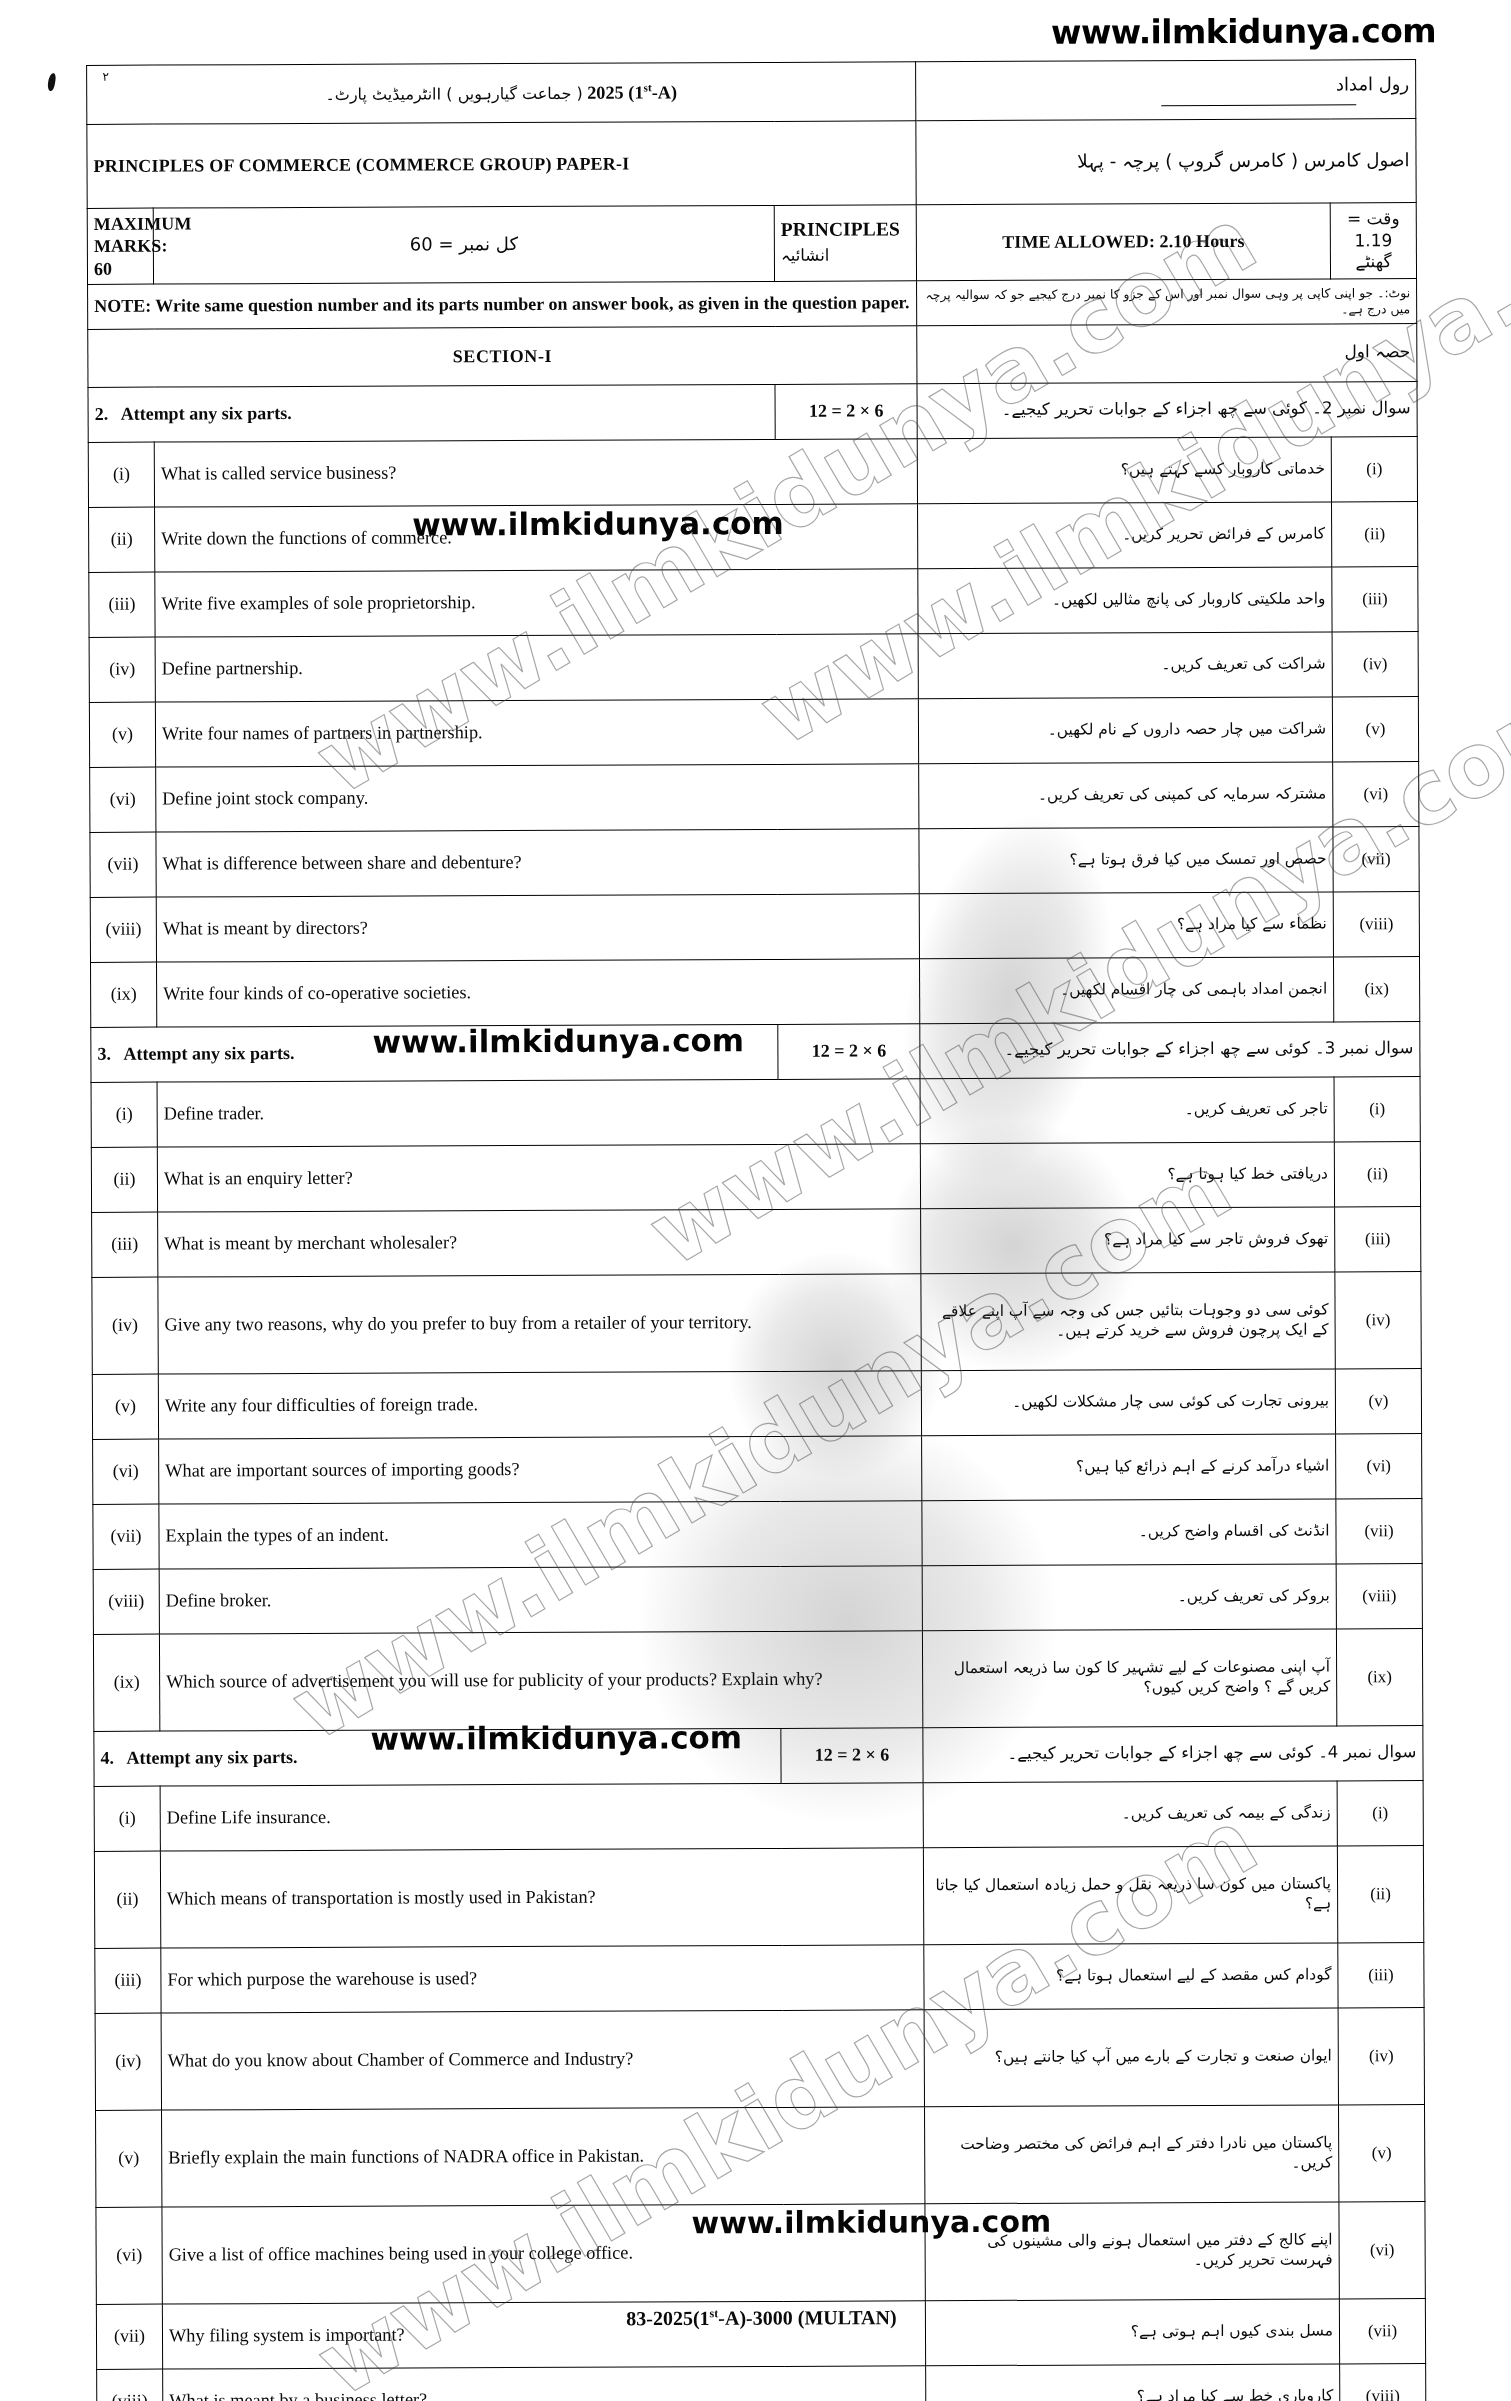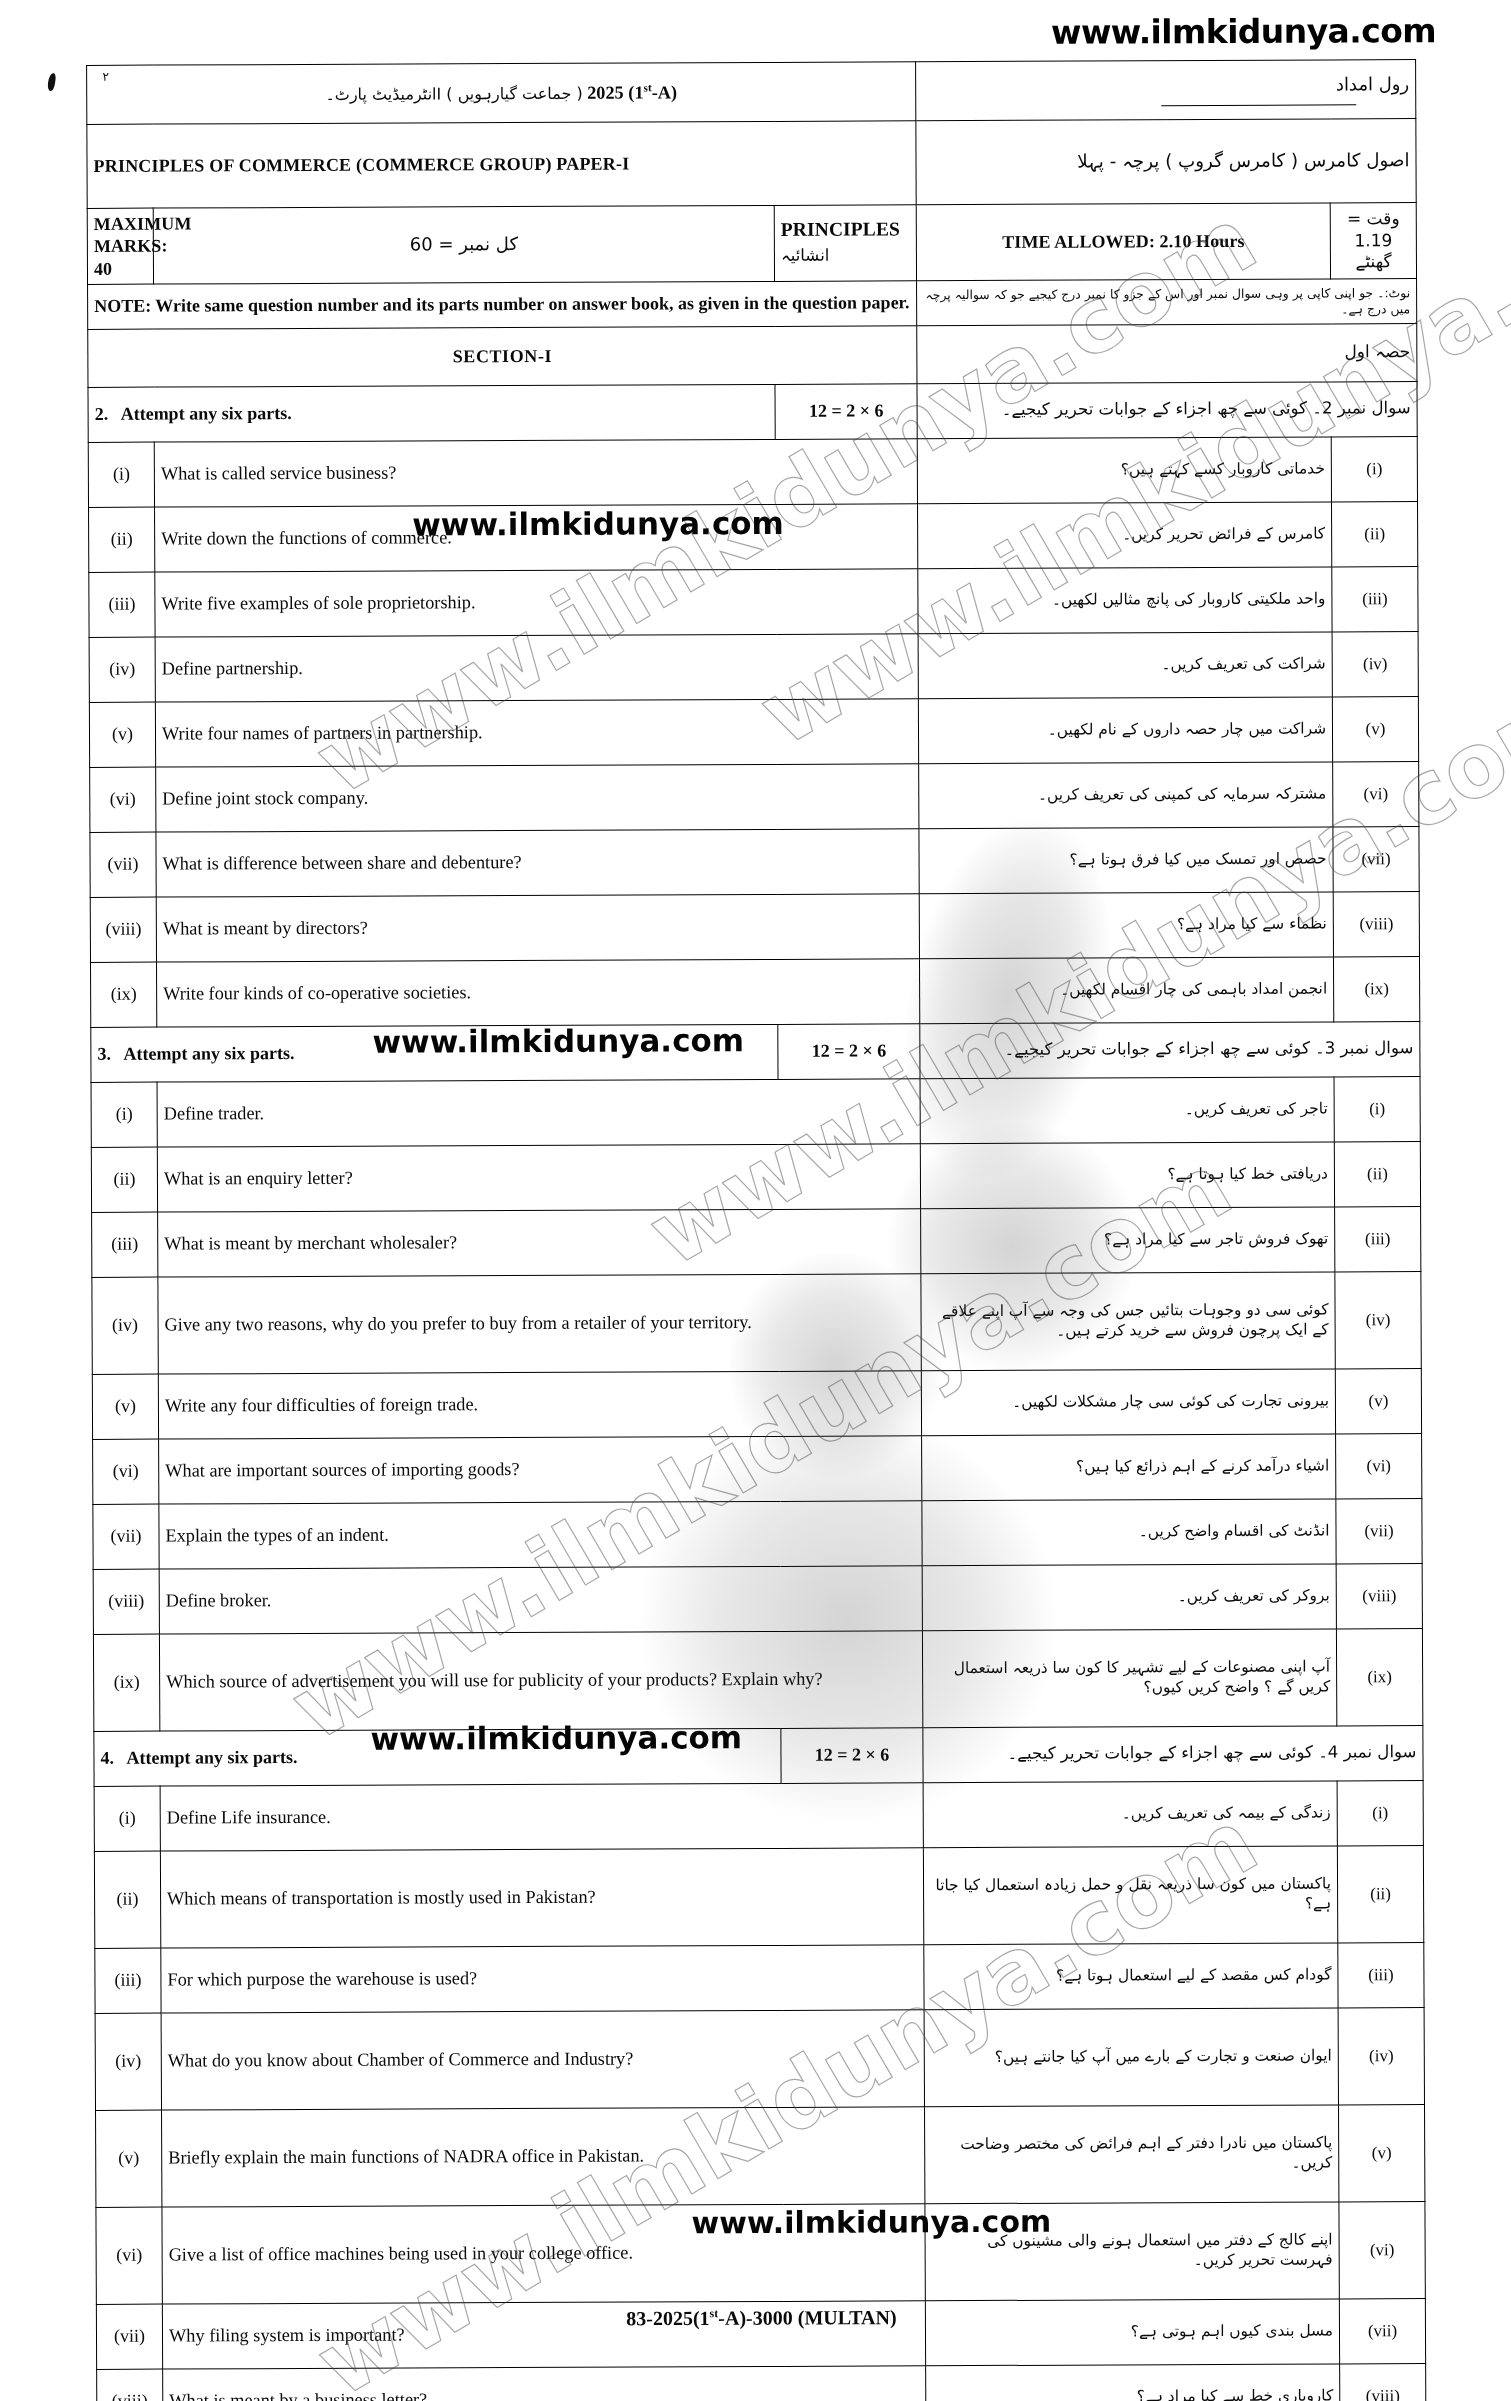--- a/index.html
+++ b/index.html
@@ -87,21 +87,21 @@
     <tbody id="tbody">
           <tr>
             <td class="ctr" style="height: 51px; position: relative;" colspan="3"><span style="position:absolute;left:15.4px;top:3.5px;font-size:12px;">٢</span><span style="font-family:'DejaVu Sans',sans-serif;font-size:16px;direction:rtl;">انٹرمیڈیٹ پارٹ۔I ( جماعت گیارہویں )</span> <span style="font-weight:bold;font-size:18.3px;">2025 (1<sup style="font-size:11.2px">st</sup>-A)</span></td>
             <td class="urdu" style="height:51px" colspan="2"><span>رول امداد</span><div style="border-bottom:1.8px solid #000;width:195px;margin:8.3px 53px 0 auto;"></div></td>
           </tr>
           <tr>
             <td class="hdr-title" style="height:76px" colspan="3">PRINCIPLES OF COMMERCE   (COMMERCE GROUP) PAPER-I</td>
             <td class="urdu" style="height:76px;font-size:18.3px" colspan="2">اصول کامرس      ( کامرس گروپ )     پرچہ - پہلا</td>
           </tr>
           <tr>
-            <td class="mm" style="height:46px;width:378px">MAXIMUM MARKS: 40</td>
+            <td class="mm" style="height:46px;width:378px">MAXIMUM MARKS: 60</td>
             <td class="urdu ctr" style="height:46px;font-size:18px;width:195px;text-align:center">کل نمبر  =  60</td>
             <td style="height:46px"><span class="mm">PRINCIPLES</span> <span class="urdu" style="display:inline;font-size:16.6px;font-family:Liberation Serif, serif;">انشائیہ</span></td>
             <td class="mm" style="height:46px;text-align:center">TIME ALLOWED: 2.10 Hours</td>
             <td class="urdu ctr" style="height:46px;font-size:17px;text-align:center">وقت =  1.19 گھنٹے</td>
           </tr>
           <tr>
             <td class="notecell" style="height:37px" colspan="3">NOTE:   Write same question number and its parts number on answer book, as given in the question paper.</td>
             <td class="urdu urdu-sm" style="height:37px;font-size:12.4px" colspan="2">نوٹ:۔ جو اپنی کاپی پر وہی سوال نمبر اور اس کے جزو کا نمبر درج کیجیے جو کہ سوالیہ پرچہ میں درج ہے۔</td>
           </tr>
           <tr>

